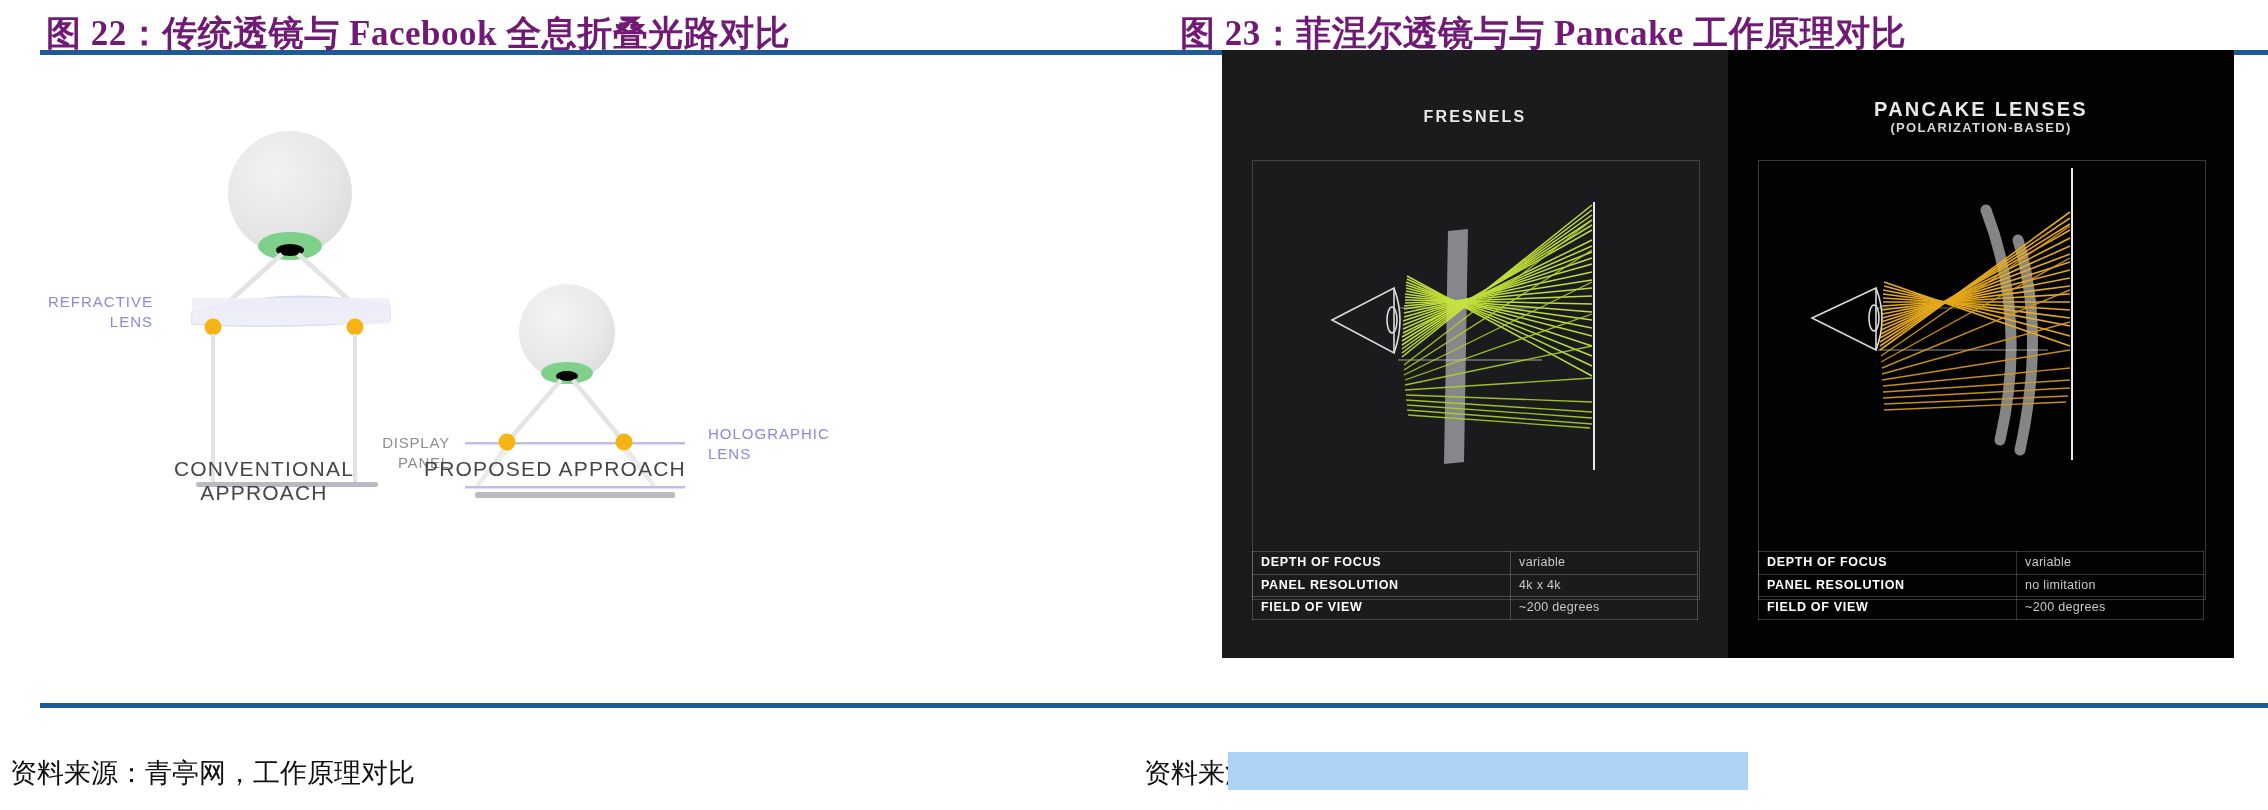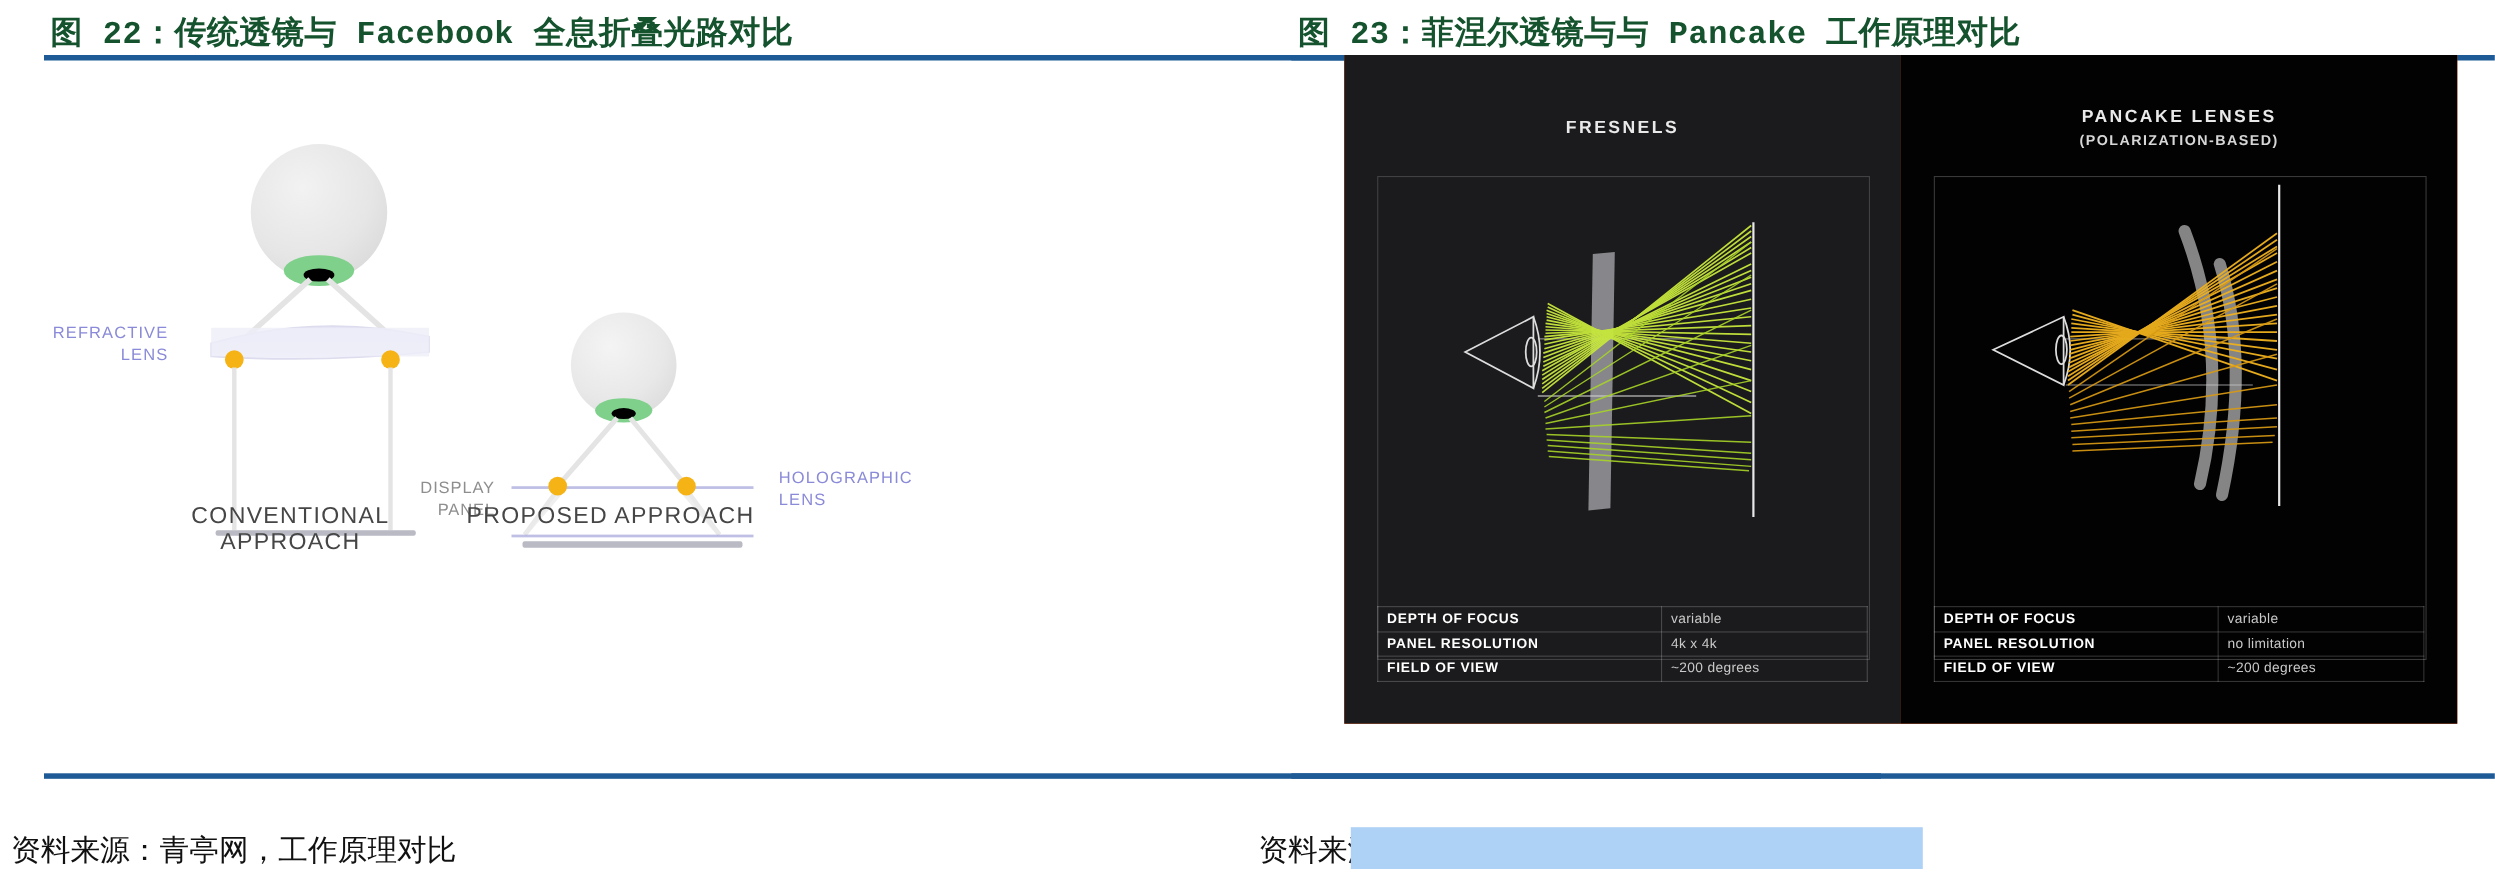--- a/index.html
+++ b/index.html
@@ -11,22 +11,22 @@
   .page{position:relative;width:2268px;height:810px;}
 
   
   .panel{position:absolute;top:0;height:810px;}
   .panel-left{left:0;width:1134px;}
   .panel-right{left:1134px;width:1134px;}
 
   
   .fig-title{
     position:absolute;left:46px;top:10px;
-    font-family:Liberation Mono, monospace;
-    font-weight:bold;font-size:29px;color:#14532d;
+    font-family:Liberation Serif, serif;
+    font-weight:bold;font-size:35px;color:#701a75;
     letter-spacing:.5px;white-space:nowrap;
   }
   .rule-top{
     position:absolute;left:40px;top:50px;
     width:1670px;height:5px;background:#1d5a96;
   }
   .panel-left .rule-top{width:1670px;}
   .panel-right .rule-top{left:40px;width:1670px;}
   .rule-bottom{
     position:absolute;left:40px;top:703px;
@@ -55,21 +55,21 @@
   }
   .photo-half{position:absolute;top:0;height:608px;}
   .half-fresnel{left:0;width:506px;background:#1b1b1d;}
   .half-pancake{left:506px;width:506px;background:#020202;}
   .half-title{
     position:absolute;left:0;width:100%;text-align:center;
     font-family:"Liberation Sans", sans-serif;
     font-weight:bold;color:#e9e9e9;letter-spacing:2.2px;
   }
   .half-fresnel .half-title{top:58px;font-size:16px;}
-  .half-pancake .half-title{top:48px;font-size:16px;}
+  .half-pancake .half-title{top:48px;font-size:20px;}
   .half-subtitle{
     position:absolute;left:0;width:100%;text-align:center;top:70px;
     font-family:"Liberation Sans", sans-serif;
     font-weight:bold;color:#d6d6d6;font-size:13px;letter-spacing:1.3px;
   }
   .inner-frame{
     position:absolute;left:30px;top:110px;width:446px;height:438px;
     border:1px solid rgba(255,255,255,.17);
   }
   .half-pancake .inner-frame{border-color:rgba(255,255,255,.22);}

